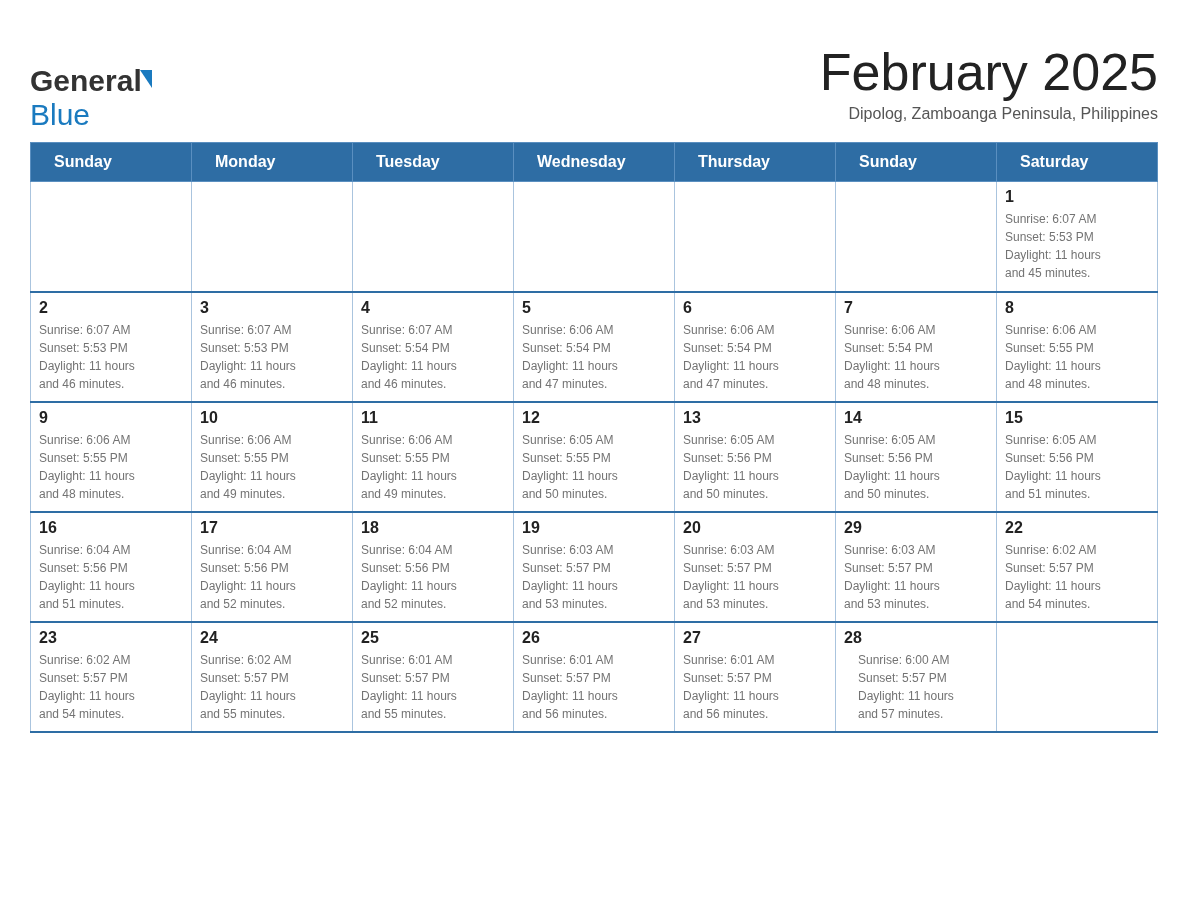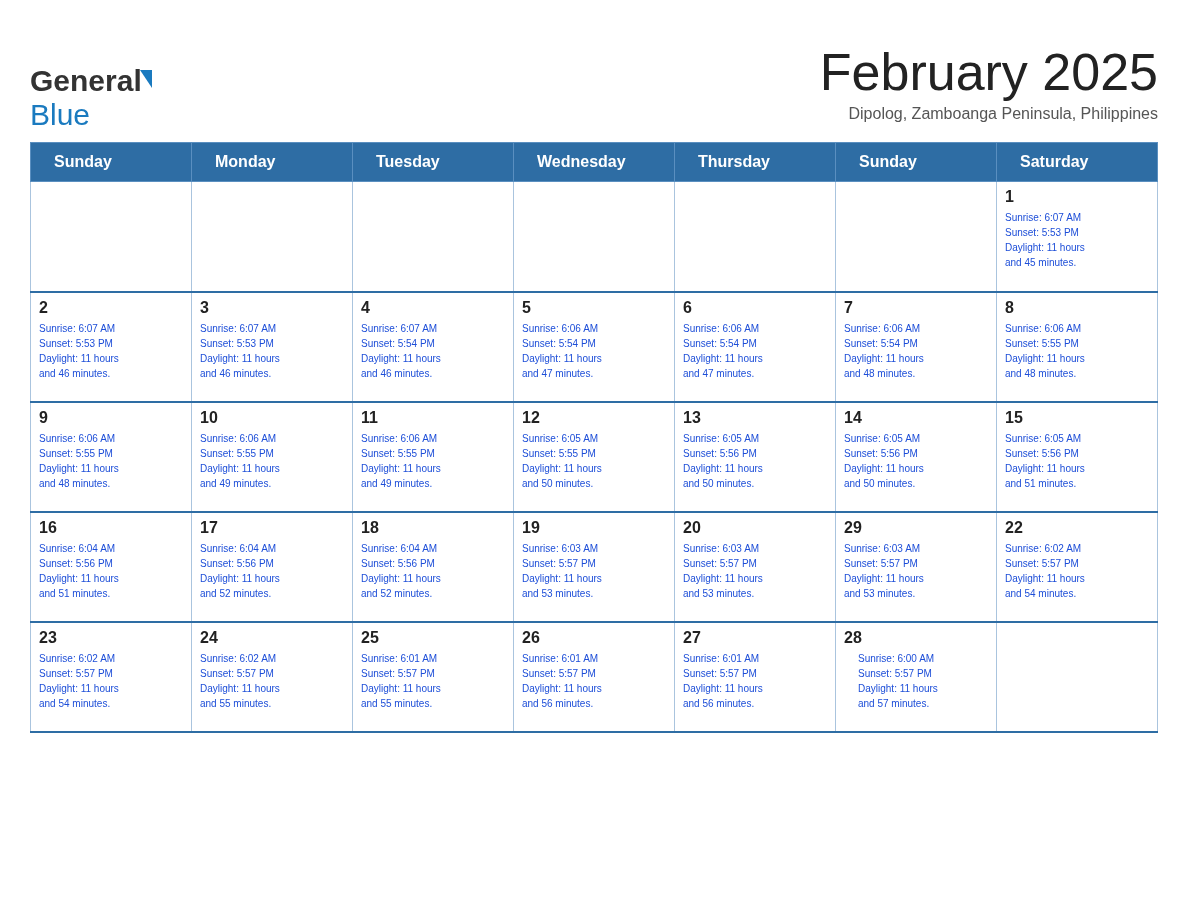--- a/index.html
+++ b/index.html
@@ -63,22 +63,22 @@
       border-bottom: 2px solid #2e6da4;
     }
     .day-number {
       font-size: 16px;
       font-weight: bold;
       color: #222;
       display: block;
       margin-bottom: 4px;
     }
     .day-info {
-      font-size: 10px;
-      color: #1d4ed8;
+      font-size: 12px;
+      color: #737373;
       line-height: 1.5;
     }
     .empty-cell {
       background: #f9f9f9;
     }
     .logo-wrapper {
       display: flex;
       align-items: center;
       margin-top: 44px;
     }

